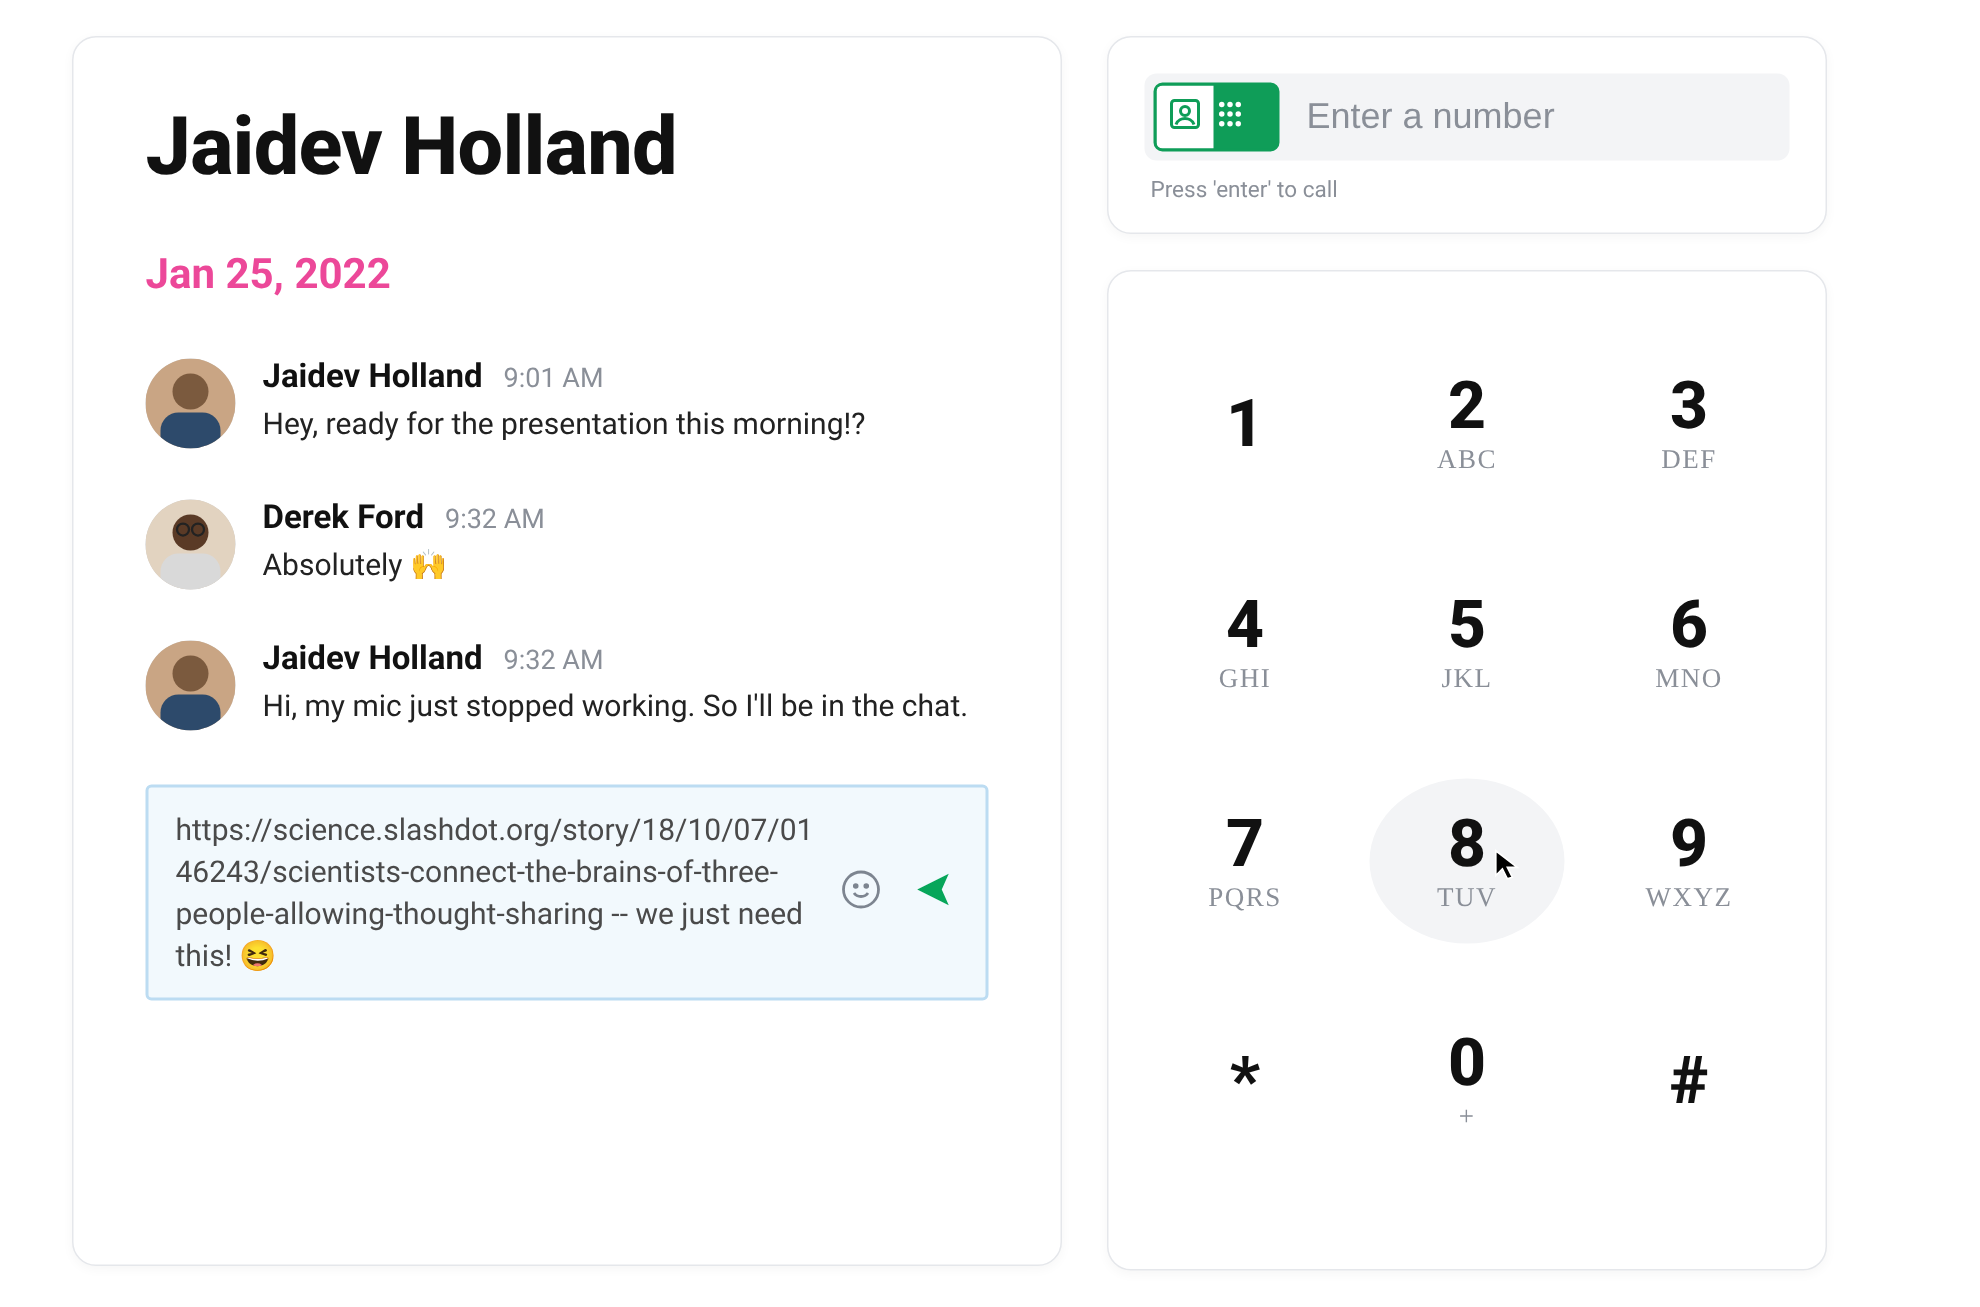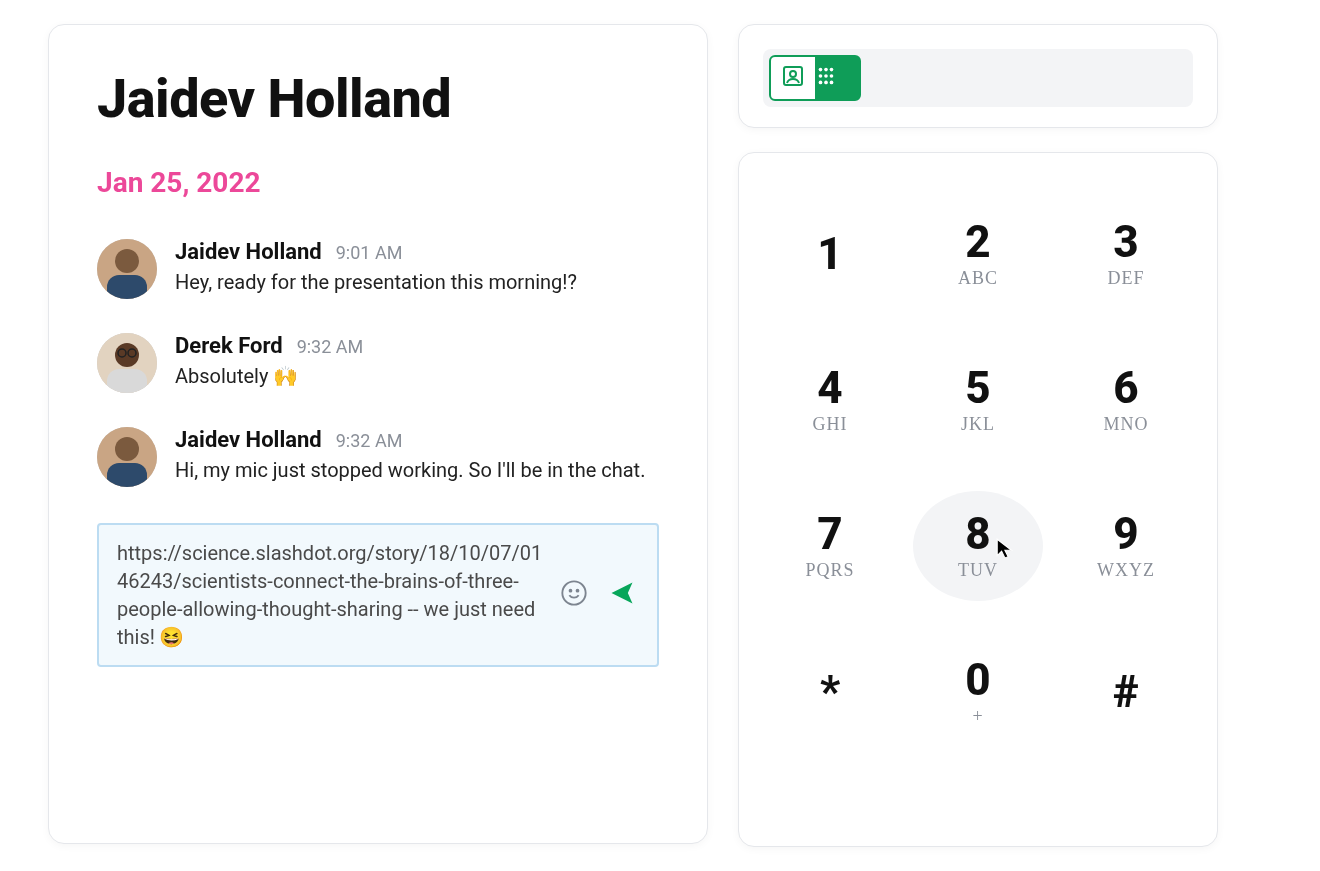--- a/index.html
+++ b/index.html
@@ -254,21 +254,23 @@
                 <circle cx="6" cy="12" r="2"></circle>
                 <circle cx="12" cy="12" r="2"></circle>
                 <circle cx="18" cy="12" r="2"></circle>
                 <circle cx="6" cy="19" r="2"></circle>
                 <circle cx="12" cy="19" r="2"></circle>
                 <circle cx="18" cy="19" r="2"></circle>
               </svg>
           </span>
         </div>
       </div>
-    </div>
+      <input class="number-input" type="text" placeholder="Enter a number" style="">
+    </div>
+    <div class="hint">Press 'enter' to call</div>
   </div>
 
   <div class="card keypad-card">
     <div class="keypad" id="keypad">
         <div class="key">
           <div class="digit">1</div>
         </div>
         <div class="key">
           <div class="digit">2</div>
           <div class="letters">ABC</div>

